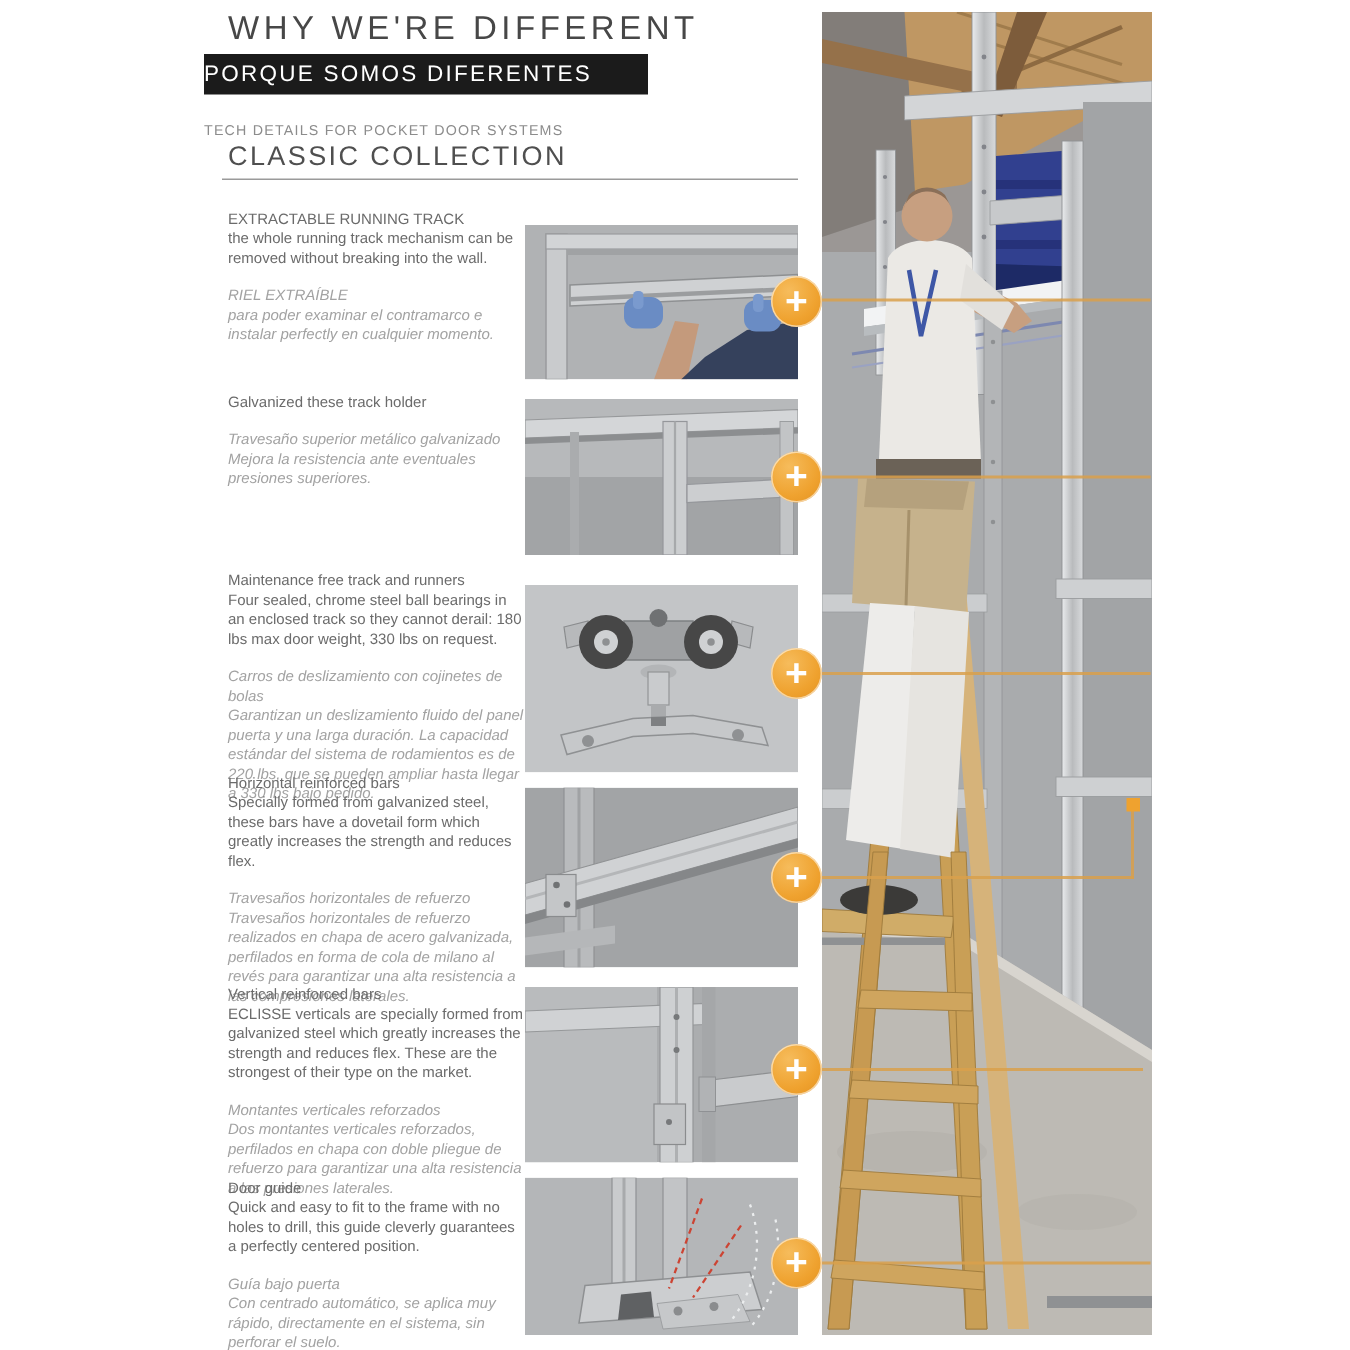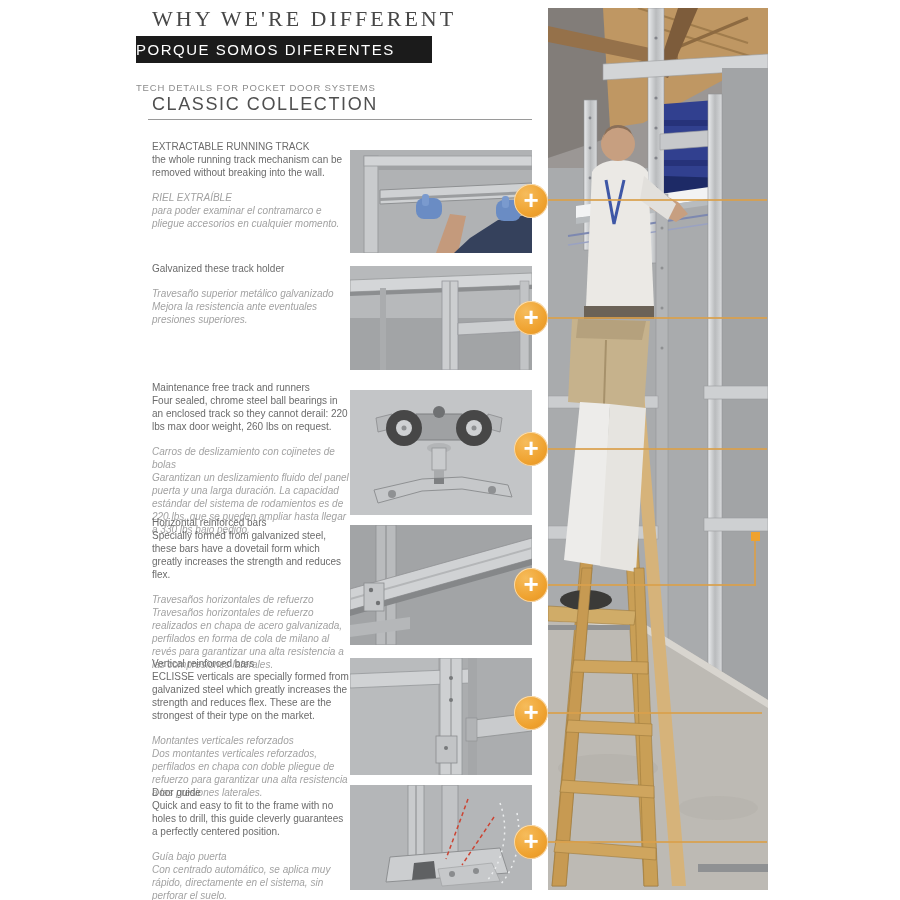--- a/index.html
+++ b/index.html
@@ -3,21 +3,21 @@
 <meta charset="utf-8">
 <style>
   html,body{margin:0;padding:0;background:#ffffff;}
   #canvas{
     position:relative;width:900px;height:900px;background:#ffffff;overflow:hidden;
     font-family:"Liberation Sans","DejaVu Sans",sans-serif;
   }
   
   .page-title{
     position:absolute;left:152px;top:6px;font-size:22px;letter-spacing:3px;
-    color:#474747;font-weight:400;white-space:nowrap;font-family:Liberation Serif, serif;
+    color:#474747;font-weight:400;white-space:nowrap;
   }
   .subtitle-bar{
     position:absolute;left:136px;top:36px;width:296px;height:27px;
     background:#1b1b1b;color:#ffffff;font-size:15px;letter-spacing:1.5px;
     display:flex;align-items:center;box-sizing:border-box;white-space:nowrap;
   }
   .tech-details{
     position:absolute;left:136px;top:82px;font-size:9.5px;letter-spacing:0.8px;
     color:#8c8c8c;white-space:nowrap;
   }
@@ -63,33 +63,33 @@
   </div>
   <div class="tech-details">TECH DETAILS FOR POCKET DOOR SYSTEMS</div>
   <div class="collection">CLASSIC COLLECTION</div>
   <div class="header-rule"></div>
 
   <div class="sec" style="top:140px">
     <p>EXTRACTABLE RUNNING TRACK</p>
     <p>the whole running track mechanism can be removed without breaking into the wall.</p>
     <div class="gap"></div>
     <p class="es">RIEL EXTRAÍBLE</p>
-    <p class="es">para poder examinar el contramarco e pliegue accesorios en cualquier momento.</p>
+    <p class="es">para poder examinar el contramarco e instalar perfectly en cualquier momento.</p>
   </div>
 
   <div class="sec" style="top:262px">
     <p>Galvanized these track holder</p>
     <div class="gap"></div>
     <p class="es">Travesaño superior metálico galvanizado</p>
     <p class="es">Mejora la resistencia ante eventuales presiones superiores.</p>
   </div>
 
   <div class="sec" style="top:381px">
     <p>Maintenance free track and runners</p>
-    <p>Four sealed, chrome steel ball bearings in an enclosed track so they cannot derail: 220 lbs max door weight, 260 lbs on request.</p>
+    <p>Four sealed, chrome steel ball bearings in an enclosed track so they cannot derail: 180 lbs max door weight, 330 lbs on request.</p>
     <div class="gap"></div>
     <p class="es">Carros de deslizamiento con cojinetes de bolas</p>
     <p class="es">Garantizan un deslizamiento fluido del panel puerta y una larga duración. La capacidad estándar del sistema de rodamientos es de 220 lbs, que se pueden ampliar hasta llegar a 330 lbs bajo pedido.</p>
   </div>
 
   <div class="sec" style="top:516px">
     <p>Horizontal reinforced bars</p>
     <p>Specially formed from galvanized steel, these bars have a dovetail form which greatly increases the strength and reduces flex.</p>
     <div class="gap"></div>
     <p class="es">Travesaños horizontales de refuerzo</p>

